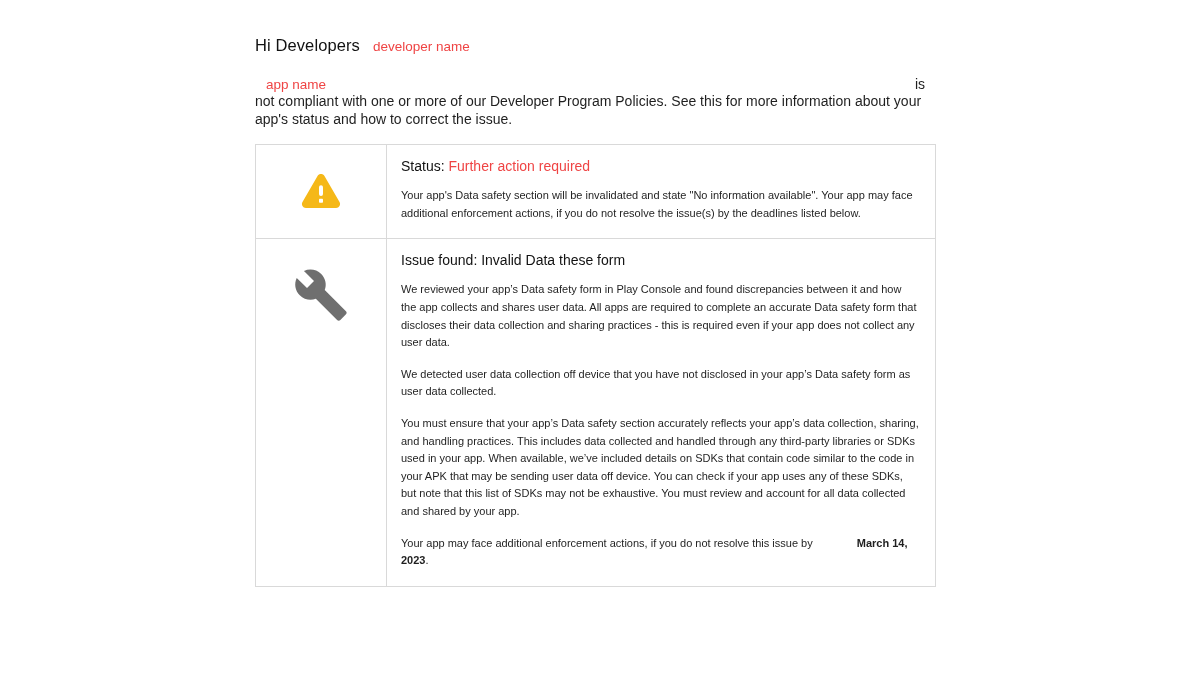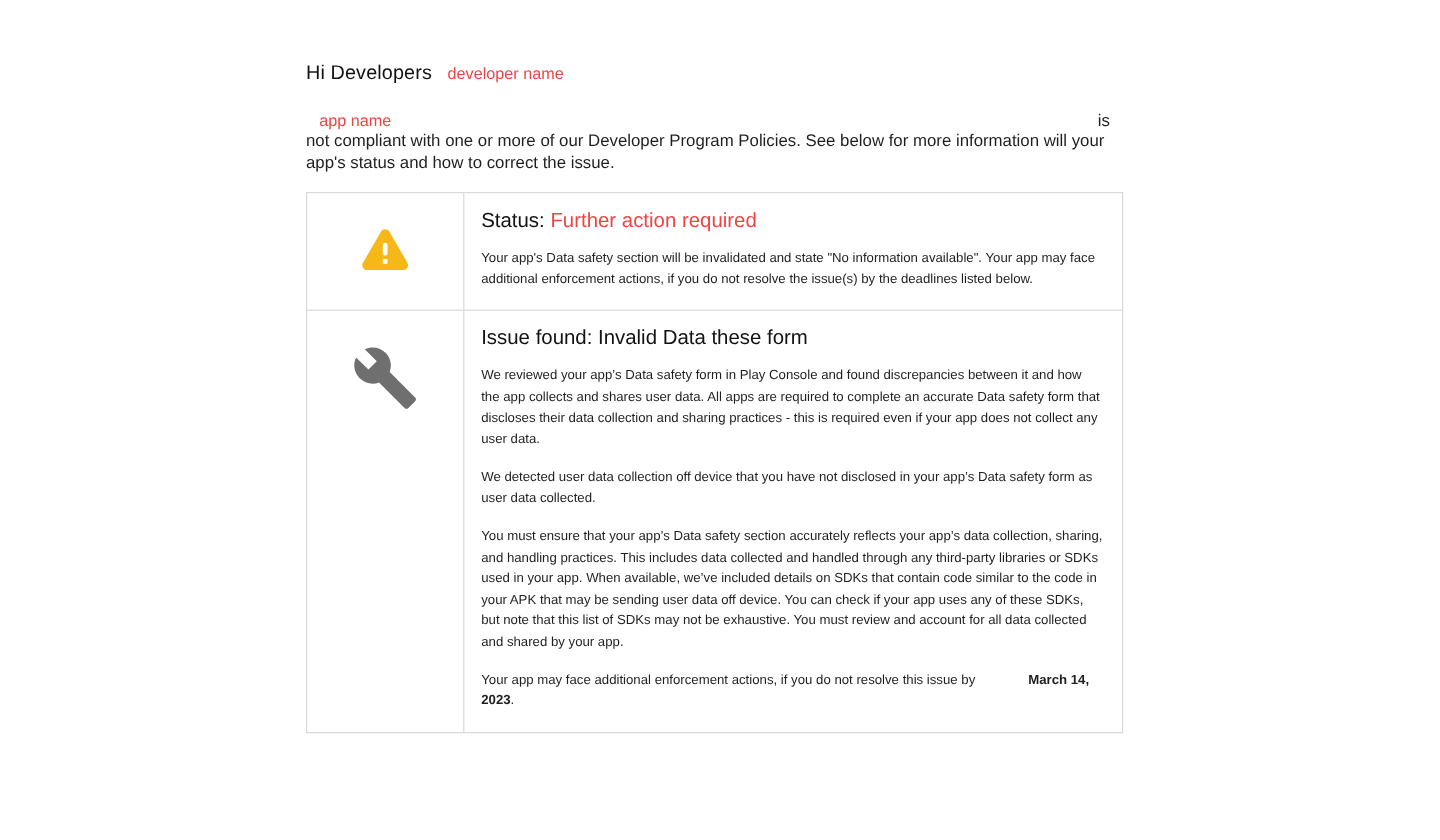--- a/index.html
+++ b/index.html
@@ -9,21 +9,21 @@
     background: #ffffff;
     width: 1200px;
     height: 700px;
     overflow: hidden;
     font-family: "Liberation Sans", "DejaVu Sans", sans-serif;
     -webkit-font-smoothing: antialiased;
   }
   .content {
     position: absolute;
     left: 255px;
-    top: 52px;
+    top: 36px;
     width: 681px;
     color: #1f1f1f;
   }
   .greeting-row {
     display: flex;
     align-items: baseline;
     gap: 13px;
     margin: 0 0 21px 0;
   }
   .greeting {
@@ -74,21 +74,21 @@
     padding-top: 27px;
   }
   td.body-cell {
     padding: 12px 16px 13px 14px;
     vertical-align: middle;
   }
   td.body-cell.body-top {
     vertical-align: top;
   }
   .row-title {
-    font-size: 17px;
+    font-size: 14px;
     color: #121212;
     margin: 1px 0 13px 0;
   }
   .body-cell p {
     font-size: 11px;
     line-height: 17.6px;
     margin: 0 0 14px 0;
     color: #1f1f1f;
   }
   .body-cell p:last-child { margin-bottom: 3px; }
@@ -103,21 +103,21 @@
   <div class="greeting-row">
     <span class="greeting">Hi Developers</span>
     <span class="red placeholder">developer name</span>
   </div>
 
   <div class="intro">
     <div class="intro-line1">
       <span class="red placeholder app-name">app name</span>
       <span class="intro-is">is</span>
     </div>
-    <div class="intro-rest">not compliant with one or more of our Developer Program Policies. See below for more information will your app's status and how to correct the issue.</div>
+    <div class="intro-rest">not compliant with one or more of our Developer Program Policies. See this for more information about your app's status and how to correct the issue.</div>
   </div>
 
   <table class="notice-table">
     <tbody>
         <tr>
       <td class="icon-cell">
         <svg viewBox="0 0 24 24" width="54" height="48" aria-hidden="true">
           <path d="M4.47 21h15.06c1.54 0 2.5-1.67 1.73-3L13.73 4.99c-.77-1.33-2.69-1.33-3.46 0L2.74 18c-.77 1.33.19 3 1.73 3z" fill="#F5B818"></path>
           <rect x="11" y="9.6" width="2" height="5.4" rx="1" fill="#ffffff"></rect>
           <rect x="11" y="16.4" width="2" height="2" rx="0.4" fill="#ffffff"></rect>

